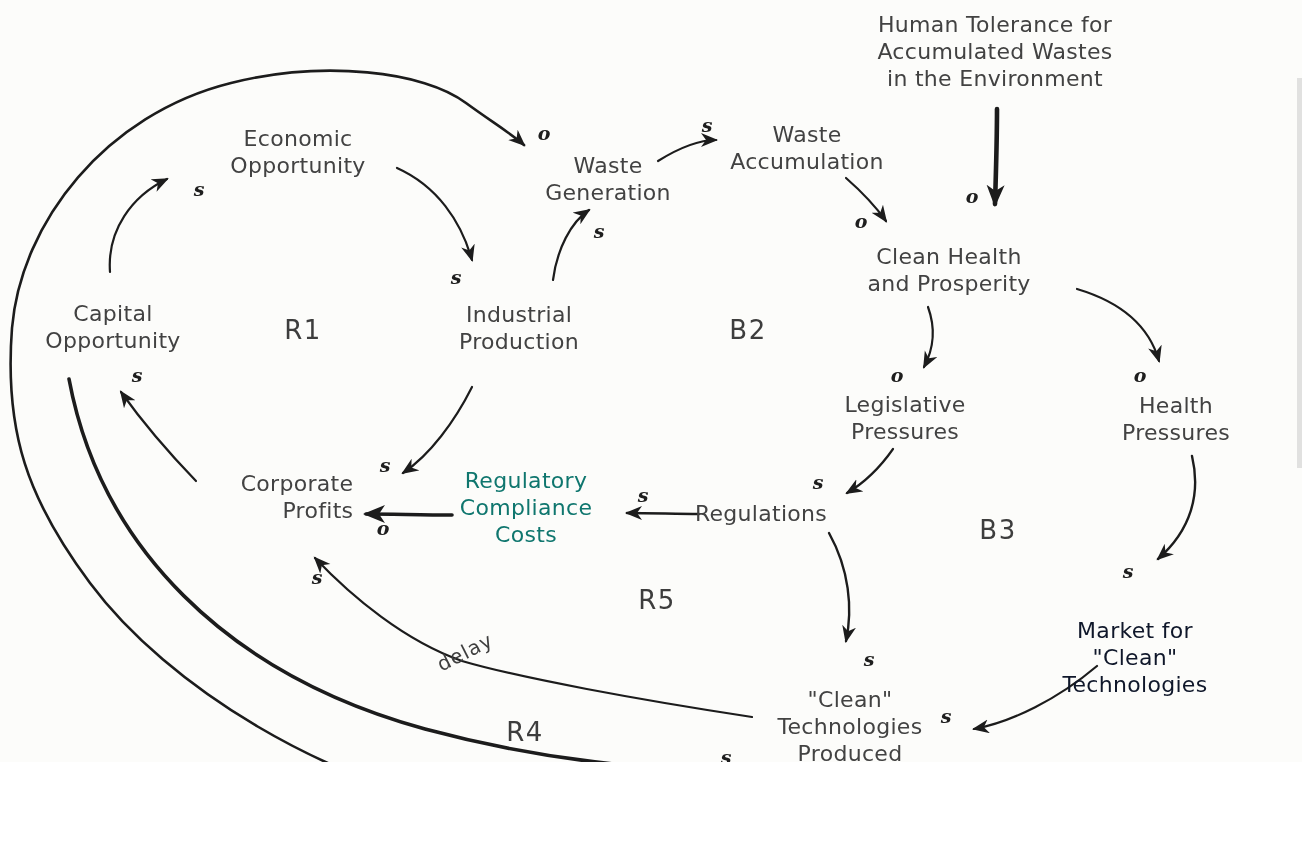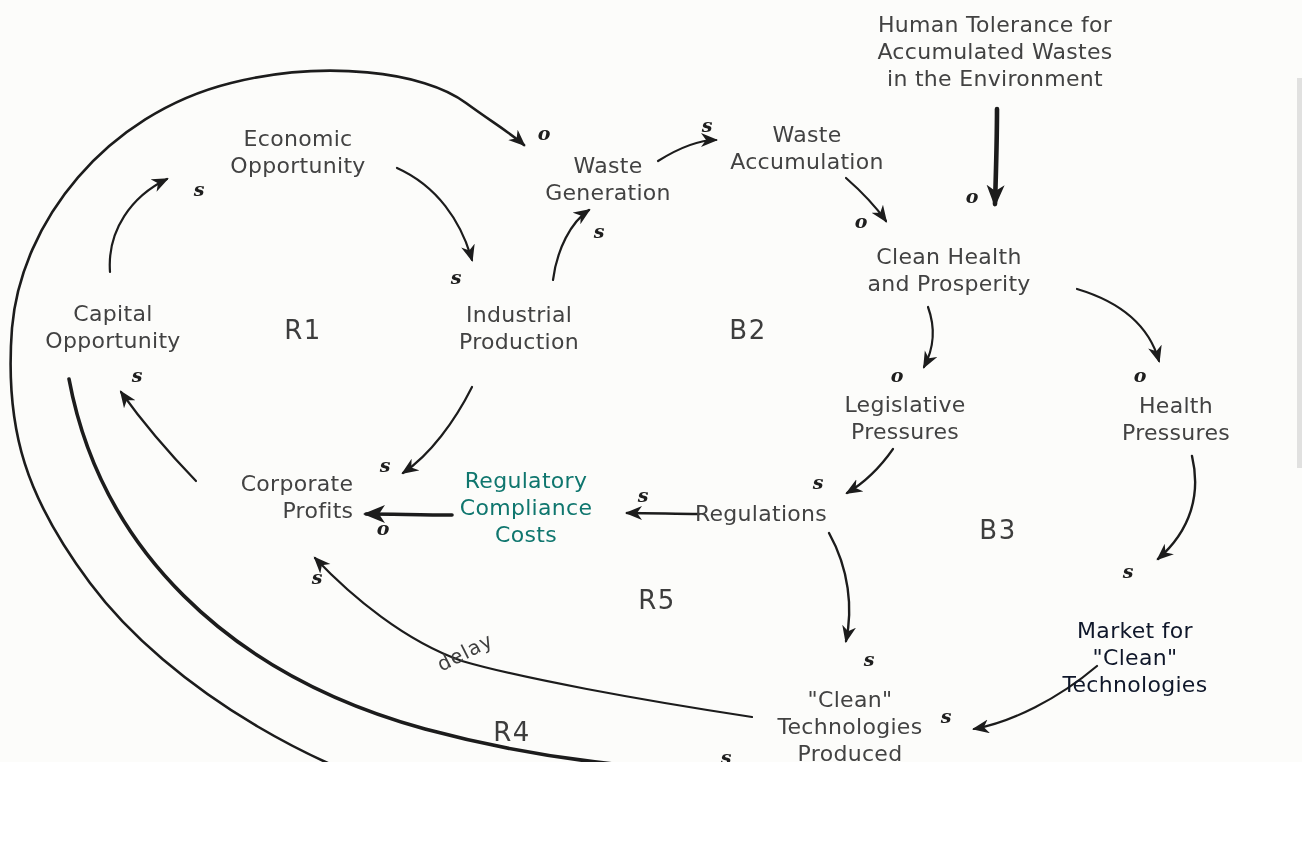--- a/index.html
+++ b/index.html
@@ -110,21 +110,21 @@
 "Clean" Technologies</div>
       <div class="node" style="color: rgb(66, 66, 66); left: 850px; top: 727px; transform: translate(-50%, -50%);">"Clean"
 Technologies
 Produced</div>
     </div>
   <div id="loops-layer">
       <div class="loop" style="left: 303px; top: 330px; transform: translate(-50%, -50%);">R1</div>
       <div class="loop" style="left: 748px; top: 330px; transform: translate(-50%, -50%);">B2</div>
       <div class="loop" style="left: 998px; top: 530px; transform: translate(-50%, -50%);">B3</div>
       <div class="loop" style="left: 657px; top: 600px; transform: translate(-50%, -50%);">R5</div>
-      <div class="loop" style="left: 512px; top: 732px; transform: translate(-50%, -50%);">R4</div>
+      <div class="loop" style="left: 525px; top: 732px; transform: translate(-50%, -50%);">R4</div>
     </div>
   <div id="ann-layer">
       <div class="ann" style="left: 199px; top: 189px; transform: translate(-50%, -50%);">s</div>
       <div class="ann" style="left: 456px; top: 277px; transform: translate(-50%, -50%);">s</div>
       <div class="ann" style="left: 599px; top: 231px; transform: translate(-50%, -50%);">s</div>
       <div class="ann" style="left: 707px; top: 125px; transform: translate(-50%, -50%);">s</div>
       <div class="ann" style="left: 861px; top: 221px; transform: translate(-50%, -50%);">o</div>
       <div class="ann" style="left: 972px; top: 196px; transform: translate(-50%, -50%);">o</div>
       <div class="ann" style="left: 897px; top: 375px; transform: translate(-50%, -50%);">o</div>
       <div class="ann" style="left: 1140px; top: 375px; transform: translate(-50%, -50%);">o</div>

